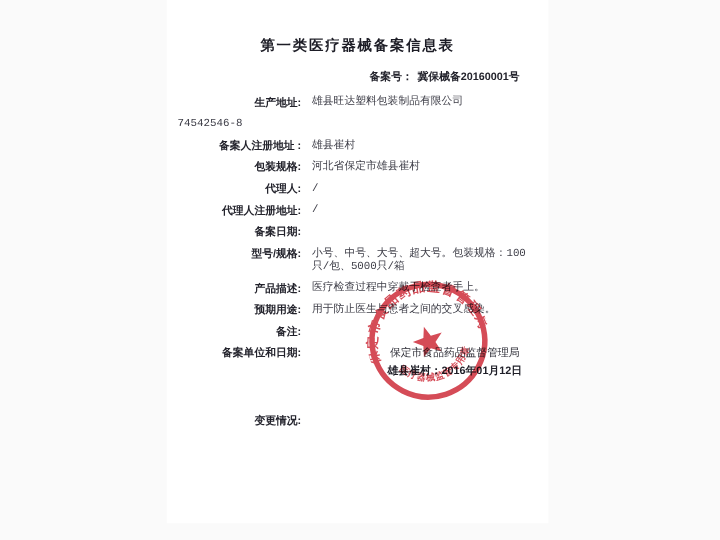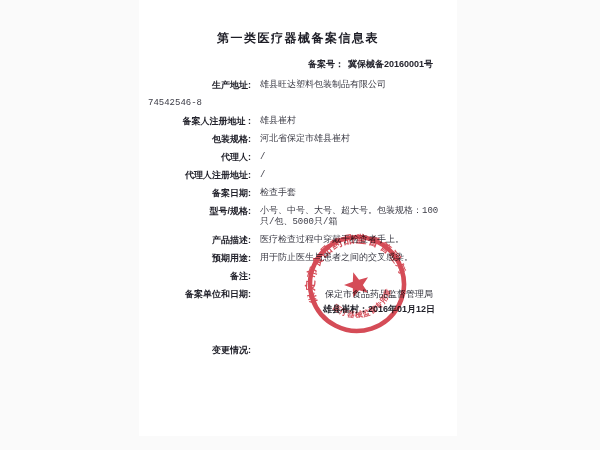--- a/index.html
+++ b/index.html
@@ -76,21 +76,20 @@
       <div class="row">
         <div class="lbl">代理人:</div>
         <div class="val">/</div>
       </div>
       <div class="row">
         <div class="lbl">代理人注册地址:</div>
         <div class="val">/</div>
       </div>
       <div class="row">
         <div class="lbl">备案日期:</div>
-        <div class="val">检查手套</div>
       </div>
       <div class="row">
         <div class="lbl">型号/规格:</div>
         <div class="val">小号、中号、大号、超大号。包装规格：100只/包、5000只/箱</div>
       </div>
       <div class="row">
         <div class="lbl">产品描述:</div>
         <div class="val">医疗检查过程中穿戴于检查者手上。</div>
       </div>
       <div class="row">

